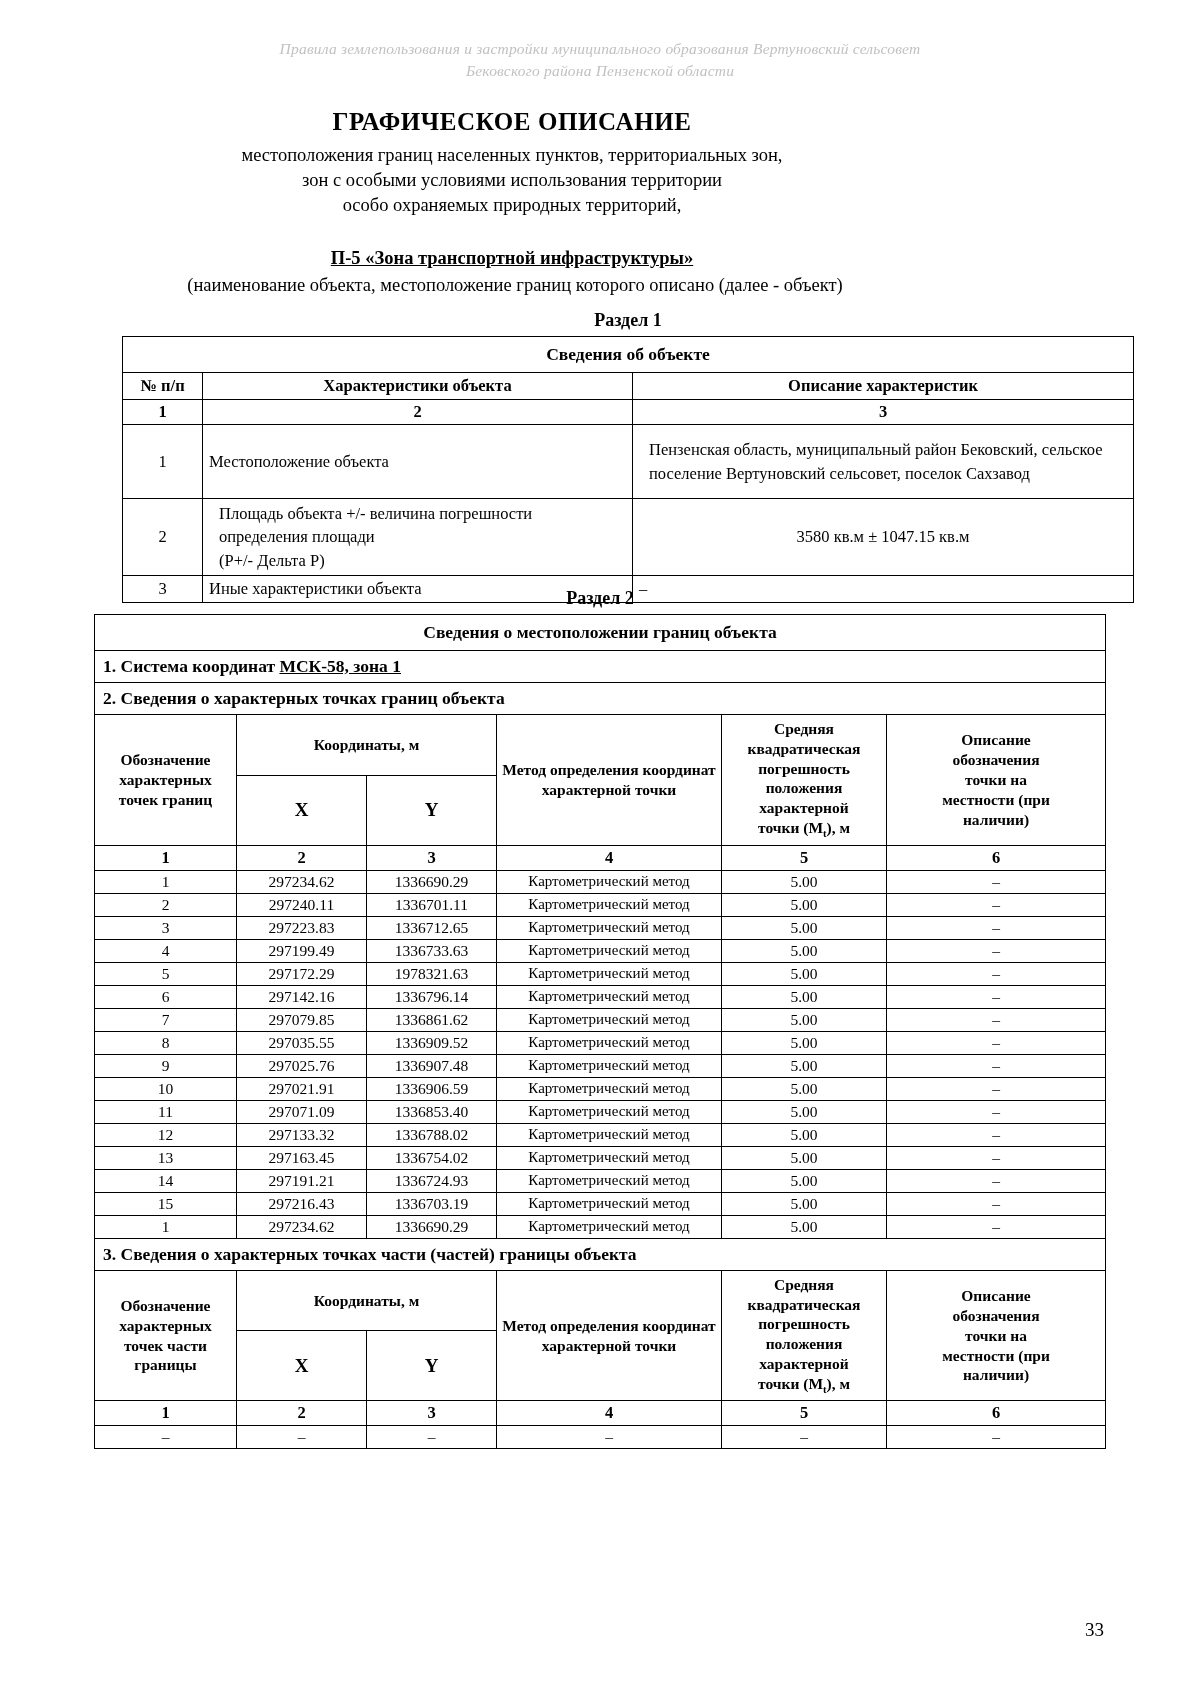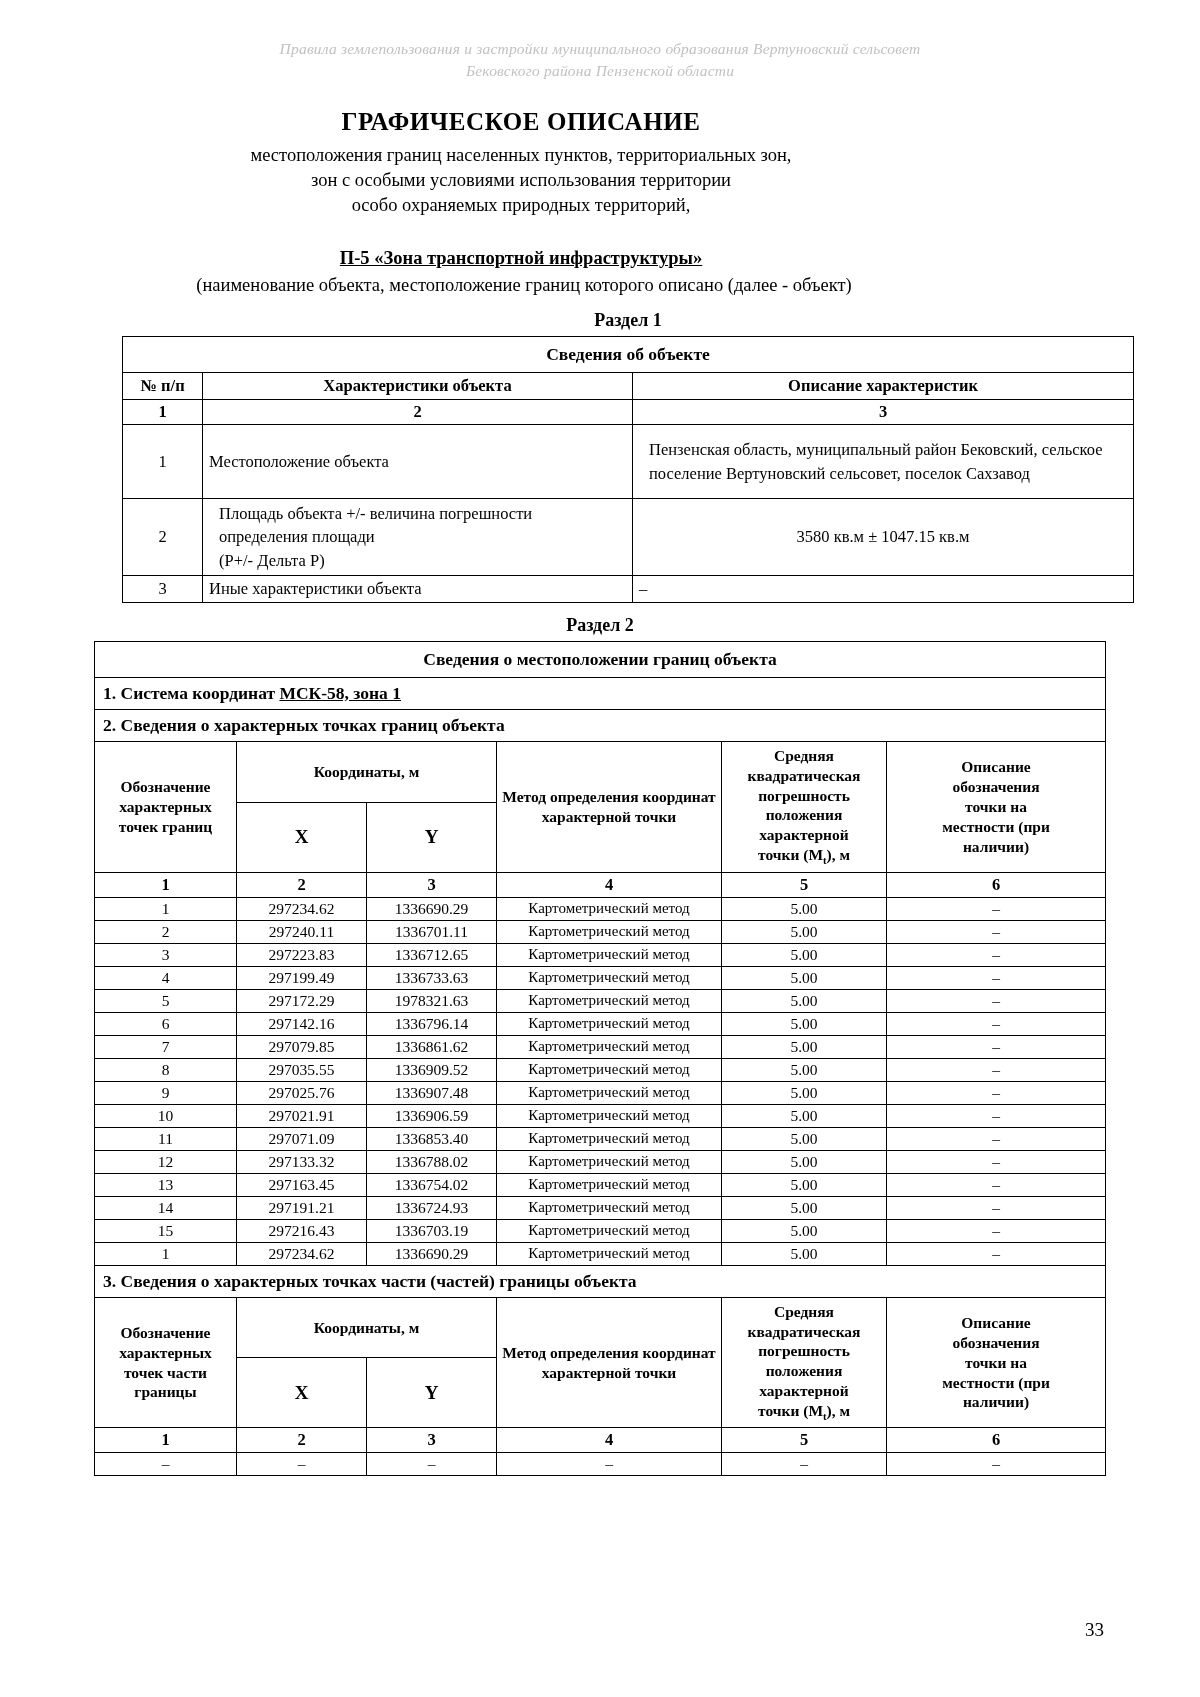--- a/index.html
+++ b/index.html
@@ -36,21 +36,21 @@
     line-height: 1.45;
     color: #a9a9a9;
     opacity: .72;
     letter-spacing: .2px;
   }
   .running-header div { white-space: nowrap; }
 
   .title-block {
     position: absolute;
     top: 108px;
-    left: 9px;
+    left: 0;
     width: 1024px;
     text-align: center;
     font-family: Liberation Serif, serif;
   }
   .doc-title {
     font-size: 25px;
     font-weight: bold;
     letter-spacing: .6px;
     margin-bottom: 7px;
   }
@@ -71,21 +71,21 @@
   }
 
   .razdel {
     text-align: center;
     font-size: 18px;
     font-weight: bold;
     margin: 0 0 5px 0;
   }
 
   .tbl-wrap1 { position: absolute; top: 310px; left: 94px; width: 1012px; margin-left: 28px; }
-  .tbl-wrap2 { position: absolute; top: 615px; left: 94px; width: 1012px; }
+  .tbl-wrap2 { position: absolute; top: 588px; left: 94px; width: 1012px; }
 
   table {
     border-collapse: collapse;
     width: 100%;
     table-layout: fixed;
   }
   table, th, td {
     border: 1.4px solid #000;
   }
   th, td {

